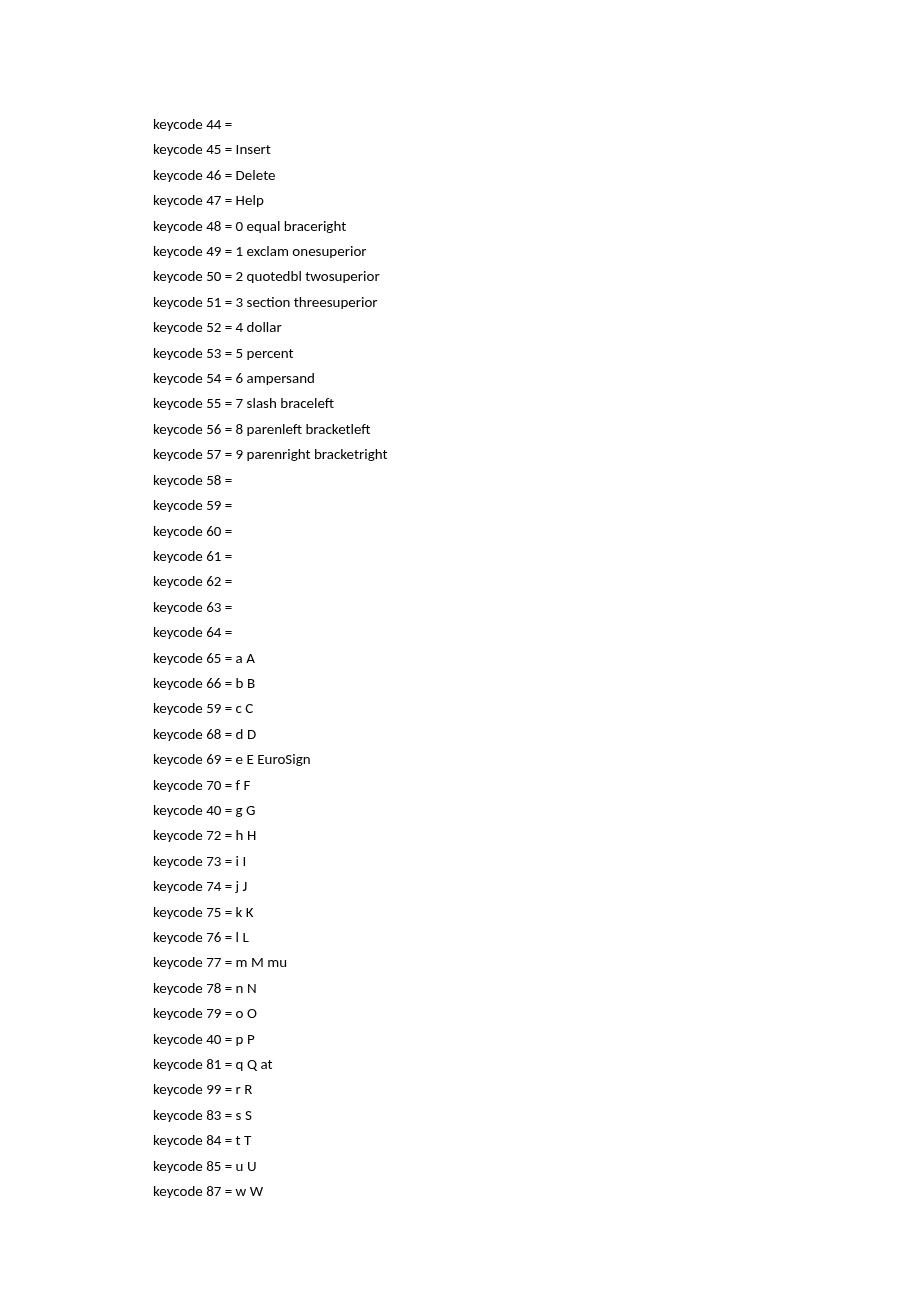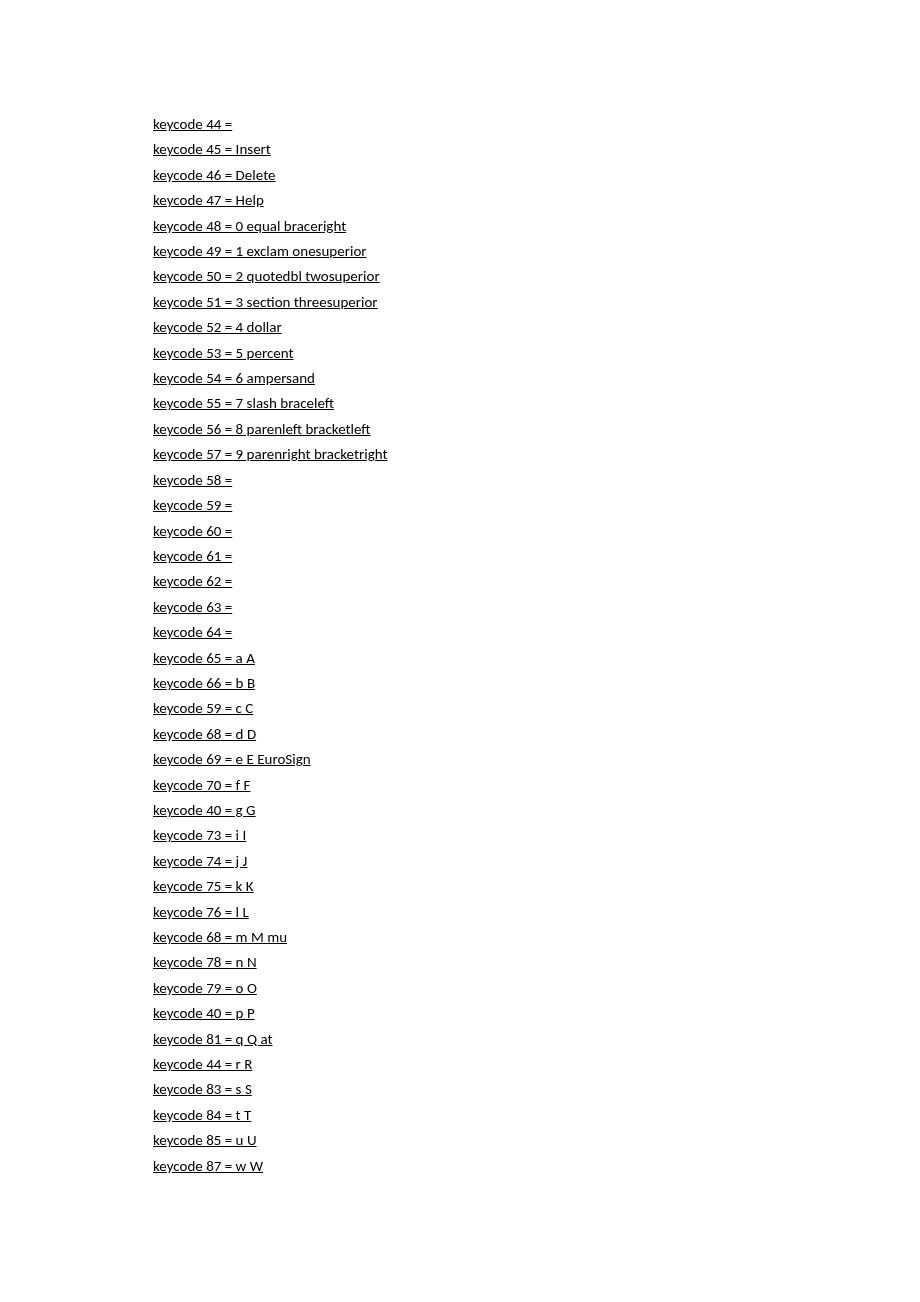--- a/index.html
+++ b/index.html
@@ -13,21 +13,20 @@
       height: 1302px;
       font-family: Calibri, Arial, sans-serif;
       font-size: 15px;
       color: #000000;
       padding-top: 112px;
       padding-left: 153px;
     }
     .line {
       line-height: 25.4px;
       white-space: pre;
-      text-decoration: underline;
     }
   </style>
 </head>
 <body>
 
 <div>
   <div class="line">keycode 44 =</div>
   <div class="line">keycode 45 = Insert</div>
   <div class="line">keycode 46 = Delete</div>
   <div class="line">keycode 47 = Help</div>
@@ -48,27 +47,28 @@
   <div class="line">keycode 62 =</div>
   <div class="line">keycode 63 =</div>
   <div class="line">keycode 64 =</div>
   <div class="line">keycode 65 = a A</div>
   <div class="line">keycode 66 = b B</div>
   <div class="line">keycode 59 = c C</div>
   <div class="line">keycode 68 = d D</div>
   <div class="line">keycode 69 = e E EuroSign</div>
   <div class="line">keycode 70 = f F</div>
   <div class="line">keycode 40 = g G</div>
+  <div class="line">keycode 72 = h H</div>
   <div class="line">keycode 73 = i I</div>
   <div class="line">keycode 74 = j J</div>
   <div class="line">keycode 75 = k K</div>
   <div class="line">keycode 76 = l L</div>
-  <div class="line">keycode 68 = m M mu</div>
+  <div class="line">keycode 77 = m M mu</div>
   <div class="line">keycode 78 = n N</div>
   <div class="line">keycode 79 = o O</div>
   <div class="line">keycode 40 = p P</div>
   <div class="line">keycode 81 = q Q at</div>
-  <div class="line">keycode 44 = r R</div>
+  <div class="line">keycode 99 = r R</div>
   <div class="line">keycode 83 = s S</div>
   <div class="line">keycode 84 = t T</div>
   <div class="line">keycode 85 = u U</div>
   <div class="line">keycode 87 = w W</div>
 </div>
 
 </body></html>

